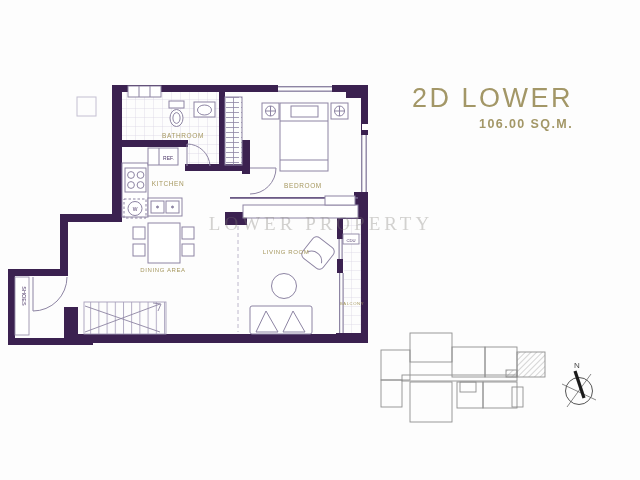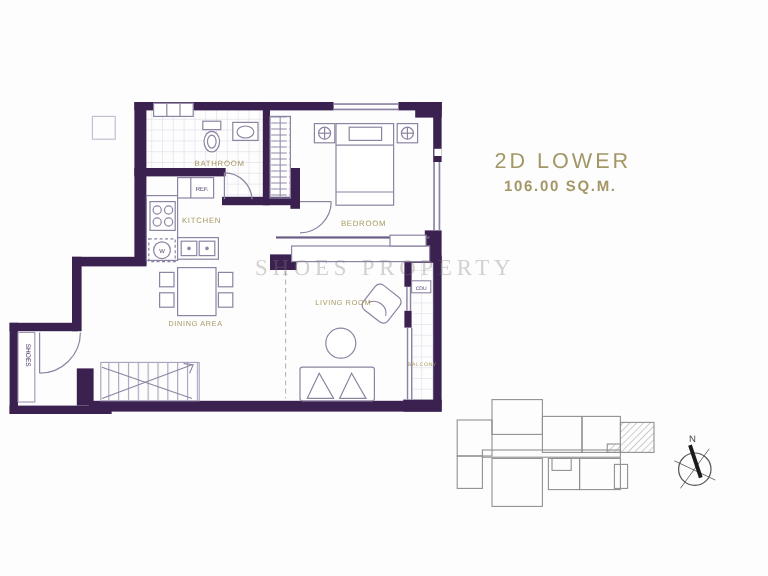--- a/index.html
+++ b/index.html
@@ -1,22 +1,22 @@
 <!DOCTYPE html>
 <html><head>
 <meta charset="utf-8">
 <style>
   html,body{margin:0;padding:0;background:#ffffff;}
   .stage{position:relative;width:640px;height:480px;background:#fdfdfd;overflow:hidden;
          font-family:"Liberation Sans",sans-serif;}
   .stage svg{position:absolute;left:0;top:0;z-index:1;}
   
   .title-block{position:absolute;left:412px;top:83px;z-index:3;color:#a39767;}
-  .title-main{font-size:18px;letter-spacing:2.5px;font-weight:400;color:#a39767;margin-top:41px;}
-  .title-area{font-size:12.5px;font-weight:700;letter-spacing:1.4px;margin-top:3px;margin-left:8px;color:#a39767;}
+  .title-main{font-size:27px;letter-spacing:2.5px;font-weight:400;color:#a39767;}
+  .title-area{font-size:12.5px;font-weight:700;letter-spacing:1.4px;margin-top:3px;margin-left:20px;color:#a39767;text-align:right;}
   
   .watermark{position:absolute;left:96px;top:213px;width:450px;text-align:center;z-index:2;
              font-family:"Liberation Serif",serif;color:rgba(125,122,118,0.34);pointer-events:none;}
   .wm1{font-size:19px;letter-spacing:4px;}
   .wm2{font-size:20px;letter-spacing:1px;margin-top:2px;white-space:nowrap;}
   
   text{font-family:"Liberation Sans",sans-serif;}
   .lbl{fill:#a6985f;letter-spacing:.6px;}
   .tiny{fill:#4a3566;}
 </style>
@@ -248,16 +248,16 @@
       <text x="577" y="368" font-size="8" fill="#4a4a4a" text-anchor="middle">N</text>
     </g>
   </svg>
 
   <div class="title-block">
     <div class="title-main">2D LOWER</div>
     <div class="title-area">106.00 SQ.M.</div>
   </div>
 
   <div class="watermark">
-    <div class="wm1">SHOES PROPERTY</div>
+    <div class="wm1">LOWER PROPERTY</div>
   </div>
 
 </div>
 
 </body></html>

